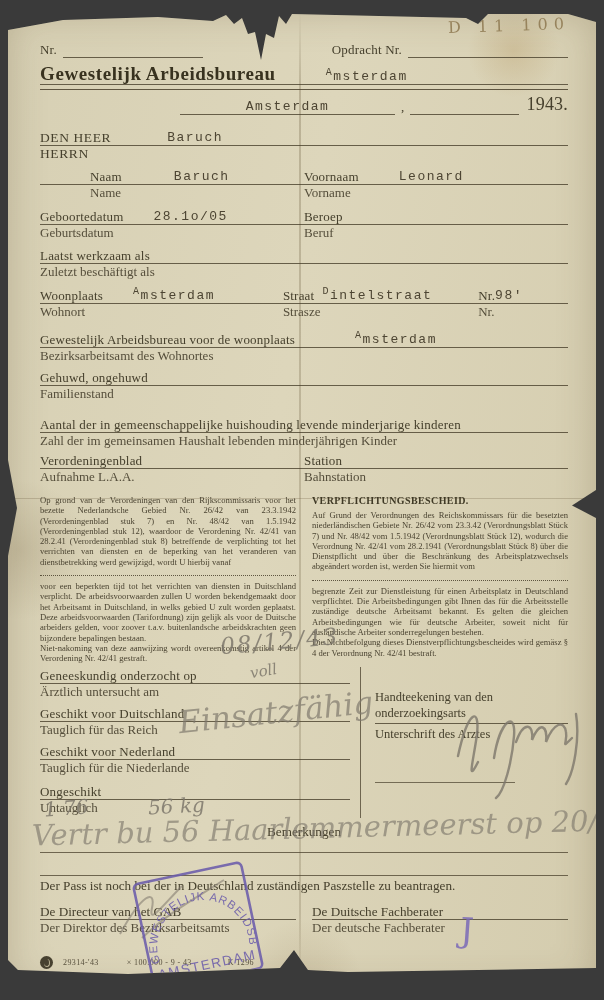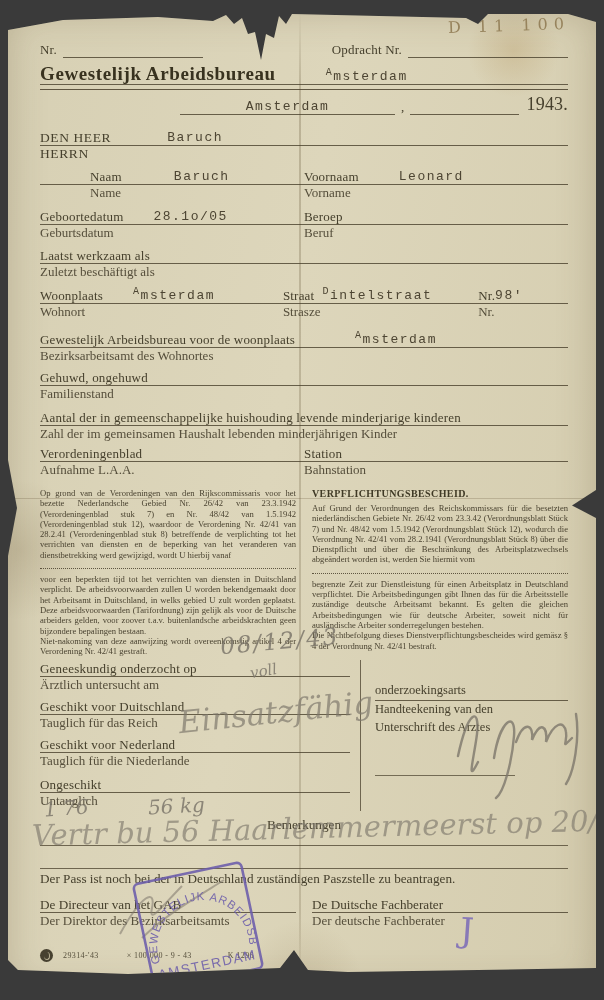--- a/index.html
+++ b/index.html
@@ -173,21 +173,21 @@
       <span class="fill"></span>
     </div>
     <div class="sub">Bezirksarbeitsamt des Wohnortes</div>
 
     <div class="frow" style="margin-top:5px;">
       <span class="lbl">Gehuwd, ongehuwd</span>
       <span class="fill"></span>
     </div>
     <div class="sub">Familienstand</div>
 
-    <div class="frow" style="margin-top:7px;">
+    <div class="frow" style="margin-top:14px;">
       <span class="lbl">Aantal der in gemeenschappelijke huishouding levende minderjarige kinderen</span>
       <span class="fill"></span>
     </div>
     <div class="sub">Zahl der im gemeinsamen Haushalt lebenden minderjährigen Kinder</div>
 
     <div class="frow" style="margin-top:3px;">
       <span class="cell" style="flex:0 0 50%;">
         <span class="lbl">Verordeningenblad</span>
       </span>
       <span class="cell fill">
@@ -233,22 +233,22 @@
         </div>
         <div class="sub">Tauglich für die Niederlande</div>
         <div class="frow" style="margin-top:7px;">
           <span class="lbl">Ongeschikt</span>
           <span class="fill"></span>
         </div>
         <div class="sub">Untauglich</div>
       </div>
       <div class="med-right">
         <div class="arts">
+          <div class="l">Handteekening van den</div>
           <div class="l mid">onderzoekingsarts</div>
-          <div class="l">Handteekening van den</div>
           <div class="l" style="margin-top:2px;">Unterschrift des Arztes</div>
         </div>
         <div class="sigrule"></div>
       </div>
     </div>
 
     <div class="center ptext" style="margin-top:6px;">Bemerkungen</div>
     <div class="remline"></div>
     <div class="remline2"></div>
 

